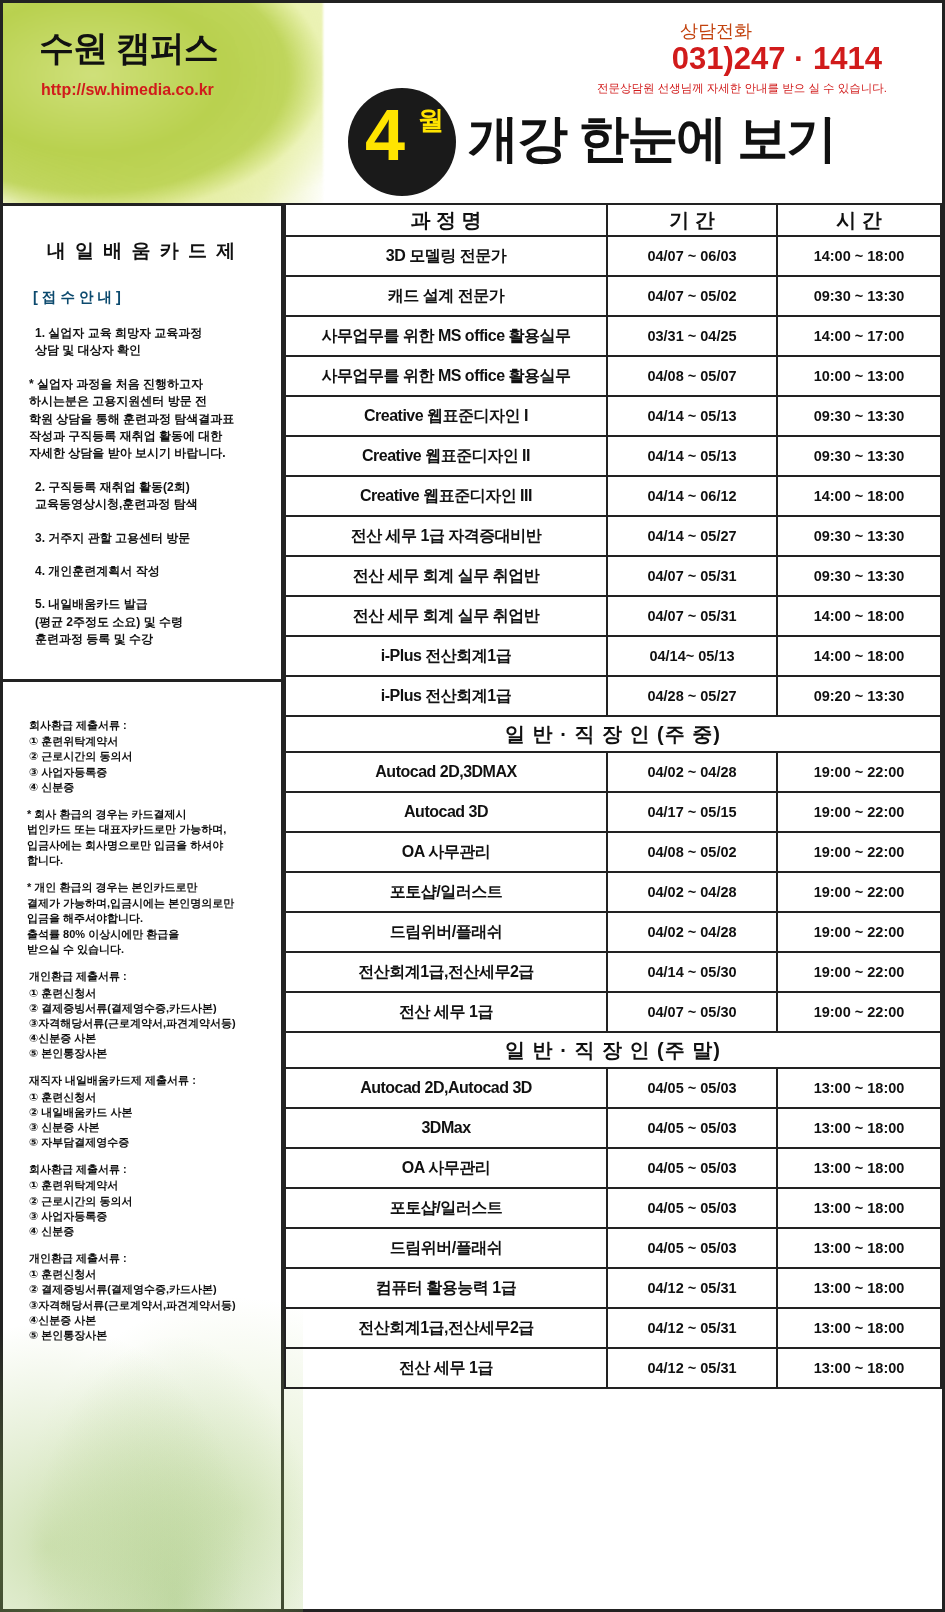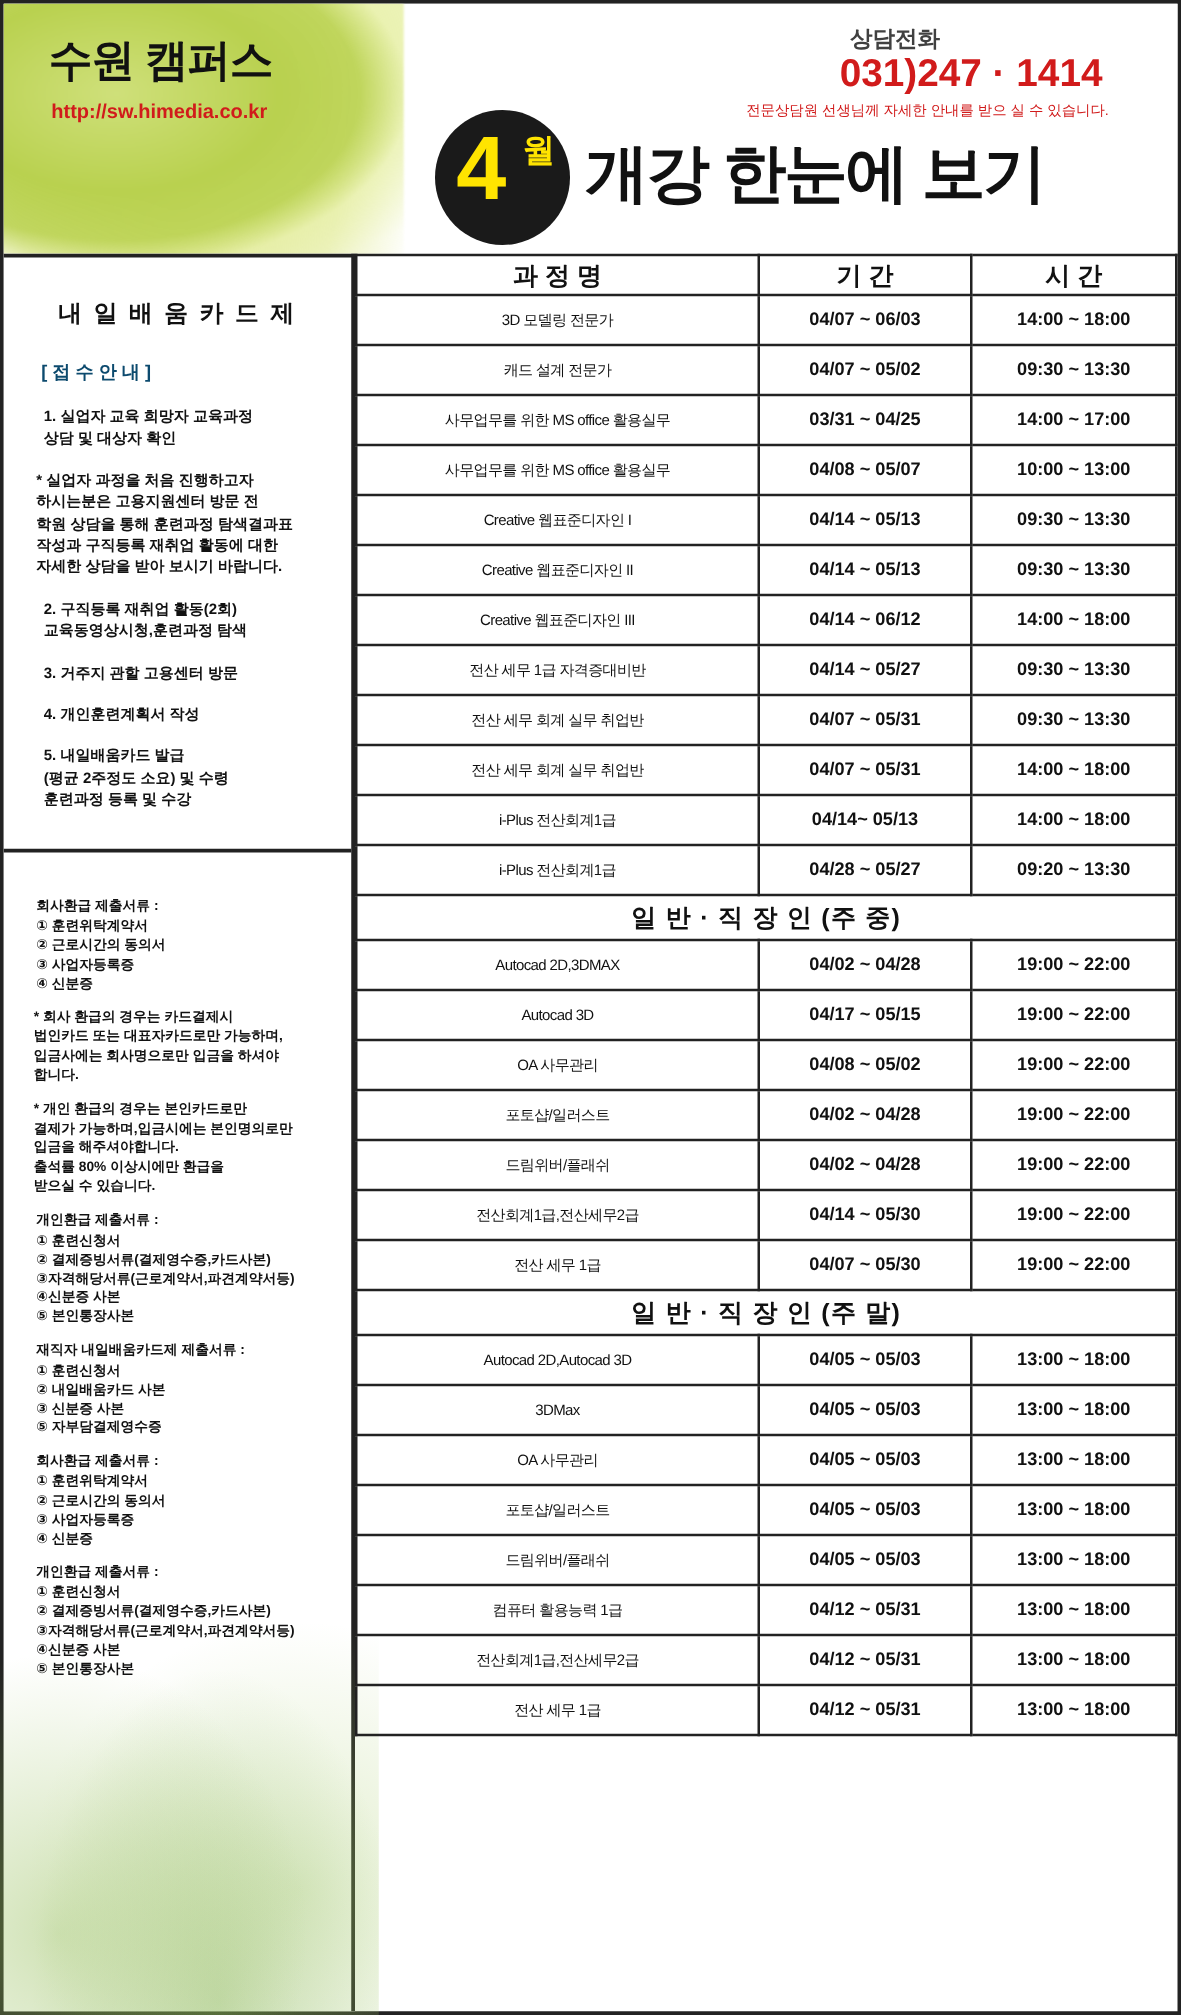--- a/index.html
+++ b/index.html
@@ -32,21 +32,21 @@
   .campus-title{
     position:absolute;left:36px;top:22px;
     font-size:35px;font-weight:bold;color:#111;letter-spacing:-1px;
   }
   .campus-url{
     position:absolute;left:38px;top:78px;
     font-size:16px;color:#d11b1b;font-weight:bold;
   }
   .tel-label{
     position:absolute;right:190px;top:16px;
-    font-size:18px;font-weight:bold;color:#404040;
+    font-size:18px;font-weight:normal;color:#c2410c;
   }
   .tel-number{
     position:absolute;right:60px;top:38px;
     font-size:31px;font-weight:bold;color:#d11b1b;letter-spacing:0px;
     white-space:nowrap;
   }
   .tel-sub{
     position:absolute;right:55px;top:78px;
     font-size:11.5px;font-weight:normal;color:#d11b1b;white-space:nowrap;margin-left:12px;
   }
@@ -122,21 +122,21 @@
     text-align:center;
     color:#111;
     padding:0;
   }
   table.sched th{
     height:30px;font-size:20px;font-weight:bold;
   }
   .c-name{width:322px;}
   .c-period{width:170px;}
   .c-time{width:164px;}
-  td.name{font-size:12px;font-weight:normal;height:38px;letter-spacing:-0.5px;}
+  td.name{font-size:16px;font-weight:bold;height:38px;letter-spacing:-0.5px;}
   td.period,td.time{font-size:14.5px;font-weight:bold;}
   tr.section td{
     font-size:20px;font-weight:bold;height:34px;letter-spacing:1px;
   }
 </style>
 </head>
 <body>
 
 <div class="page">
 

